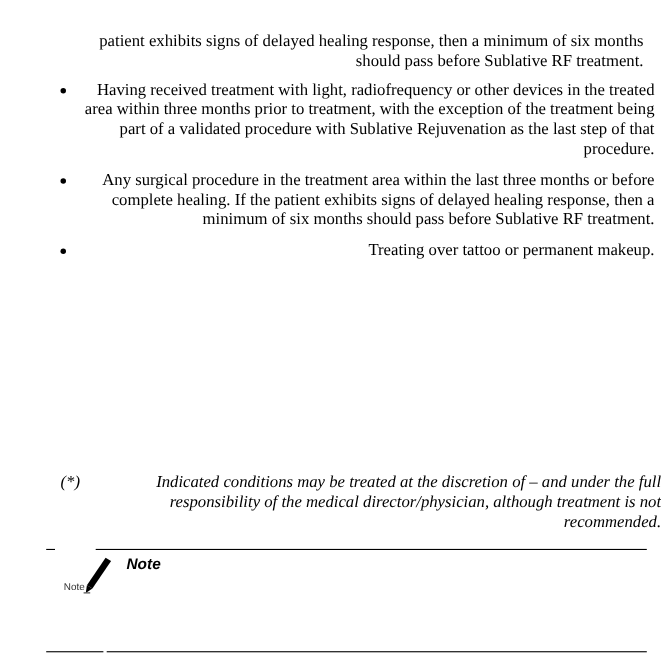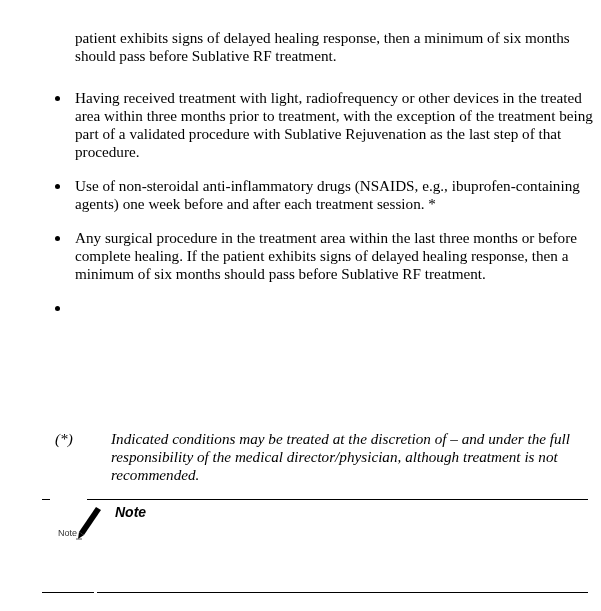--- a/index.html
+++ b/index.html
@@ -1,20 +1,20 @@
 <!DOCTYPE html>
 <html><head>
 <meta charset="utf-8">
 <style>
   html, body { margin: 0; padding: 0; background: #ffffff; }
   body { width: 601px; height: 611px; position: relative; overflow: hidden; color: #000; }
-  .serif { font-family: "Liberation Serif", "DejaVu Serif", serif; font-size: 15.2px; line-height: 18px; }
+  .serif { font-family: "Liberation Serif", "DejaVu Serif", serif; font-size: 15.2px; line-height: 18px; text-align: right; }
   .cont { position: absolute; left: 75px; top: 29px; width: 510px; }
   ul.bullets { position: absolute; left: 55px; top: 73px; width: 540px; margin: 0; padding: 0; list-style: none; }
-  ul.bullets li { position: relative; padding-left: 20px; margin: 16px 0 10px 0; }
+  ul.bullets li { position: relative; padding-left: 20px; margin: 0 0 10px 0; }
   ul.bullets li .dot { position: absolute; left: 0; top: 7px; width: 5px; height: 5px; background: #000; border-radius: 50%; }
   sup { font-size: 9px; line-height: 0; vertical-align: super; }
   .foot { position: absolute; left: 55px; top: 430px; width: 540px; font-style: italic; }
   .foot .mark { position: absolute; left: 0; top: 0; }
   .foot .txt { position: absolute; left: 56px; top: 0; width: 490px; }
   .note { position: absolute; left: 42px; top: 499px; width: 546px; height: 94px; }
   .note .tick { position: absolute; left: 0; top: 0; width: 8px; height: 1px; background: #000; }
   .note .topline { position: absolute; left: 45px; top: 0; right: 0; height: 1px; background: #000; }
   .note .bot1 { position: absolute; left: 0; bottom: 0; width: 52px; height: 1px; background: #000; }
   .note .bot2 { position: absolute; left: 55px; bottom: 0; right: 0; height: 1px; background: #000; }
@@ -23,23 +23,22 @@
   .note .title { position: absolute; left: 73px; top: 5px; font-family: "Liberation Sans", sans-serif; font-weight: bold; font-style: italic; font-size: 14px; }
   .note .body { position: absolute; left: 73px; top: 29px; width: 470px; font-family: "Liberation Sans", sans-serif; font-size: 14px; line-height: 16px; }
 </style>
 </head>
 <body>
 
 <div class="cont serif">patient exhibits signs of delayed healing response, then a minimum of six months should pass before Sublative RF treatment.</div>
 
 <ul class="bullets serif">
   <li><span class="dot"></span><span>Having received treatment with light, radiofrequency or other devices in the treated area within three months prior to treatment, with the exception of the treatment being part of a validated procedure with Sublative Rejuvenation as the last step of that procedure.</span></li>
-  <li><span class="dot"></span><span>Use of non-steroidal anti-inflammatory drugs (NSAIDS, e.g., ibuprofen-containing agents) one week before and after each treatment session. *</span></li>
   <li><span class="dot"></span><span>Any surgical procedure in the treatment area within the last three months or before complete healing. If the patient exhibits signs of delayed healing response, then a minimum of six months should pass before Sublative RF treatment.</span></li>
-  <li><span class="dot"></span></li>
+  <li><span class="dot"></span><span>Treating over tattoo or permanent makeup.</span></li>
 </ul>
 
 <div class="foot serif">
   <span class="mark">(*)</span>
   <span class="txt">Indicated conditions may be treated at the discretion of – and under the full responsibility of the medical director/physician, although treatment is not recommended.</span>
 </div>
 
 <div class="note">
   <div class="tick"></div>
   <div class="topline"></div>

